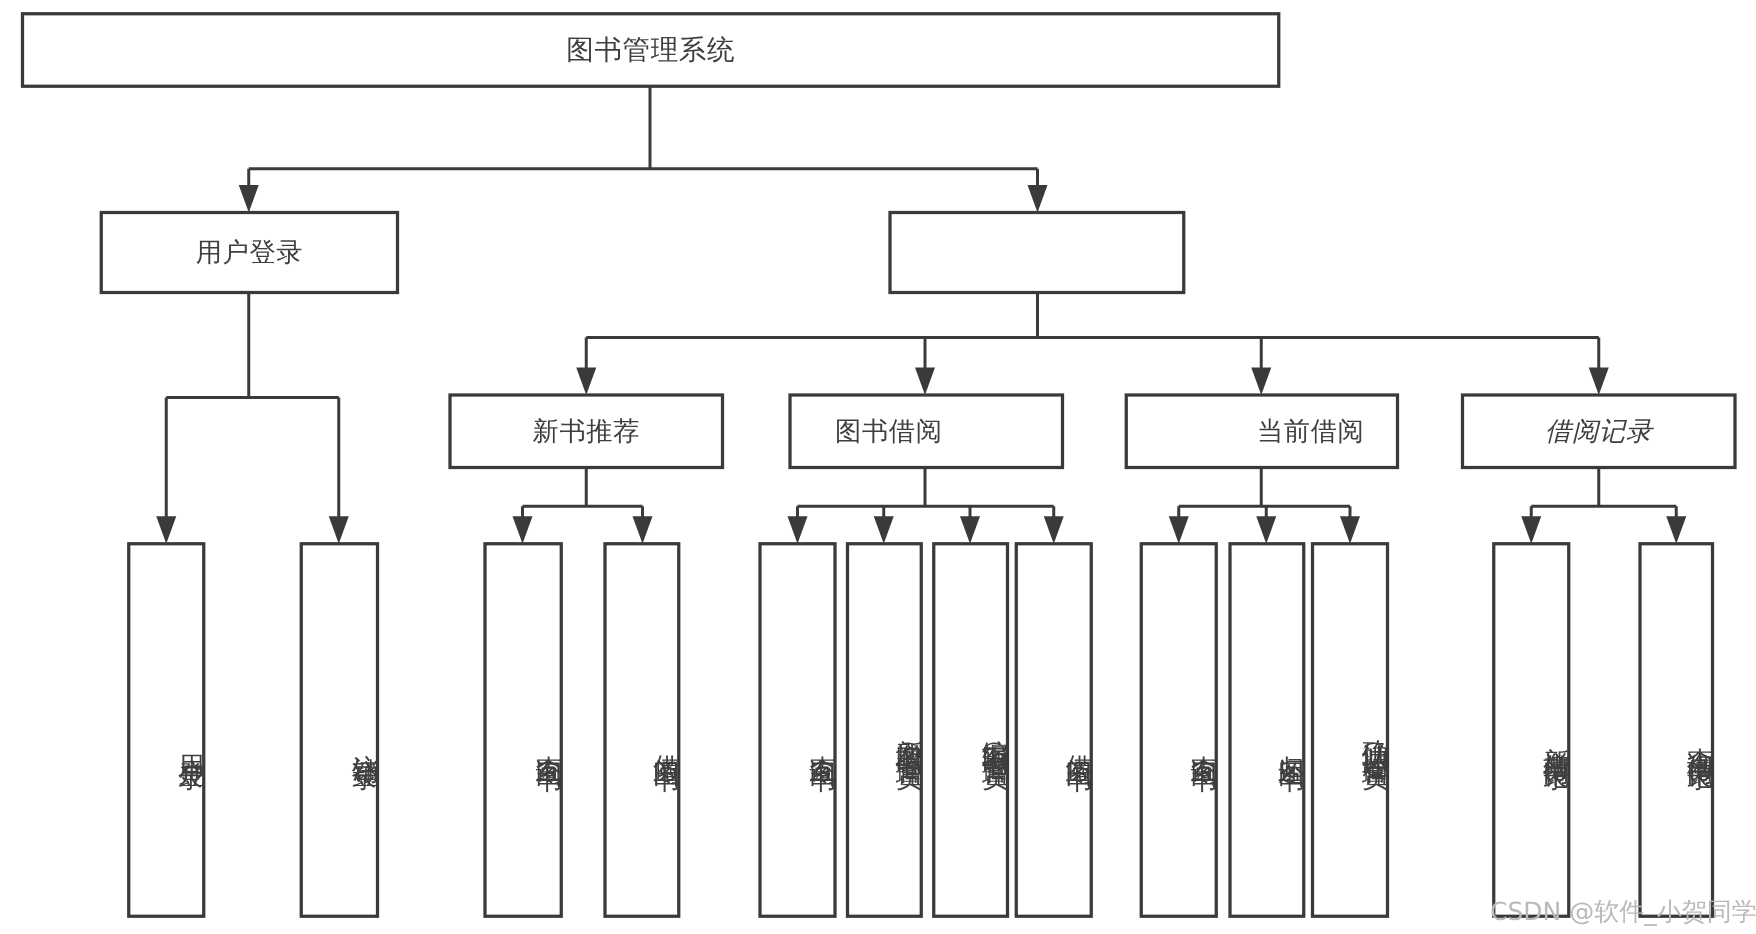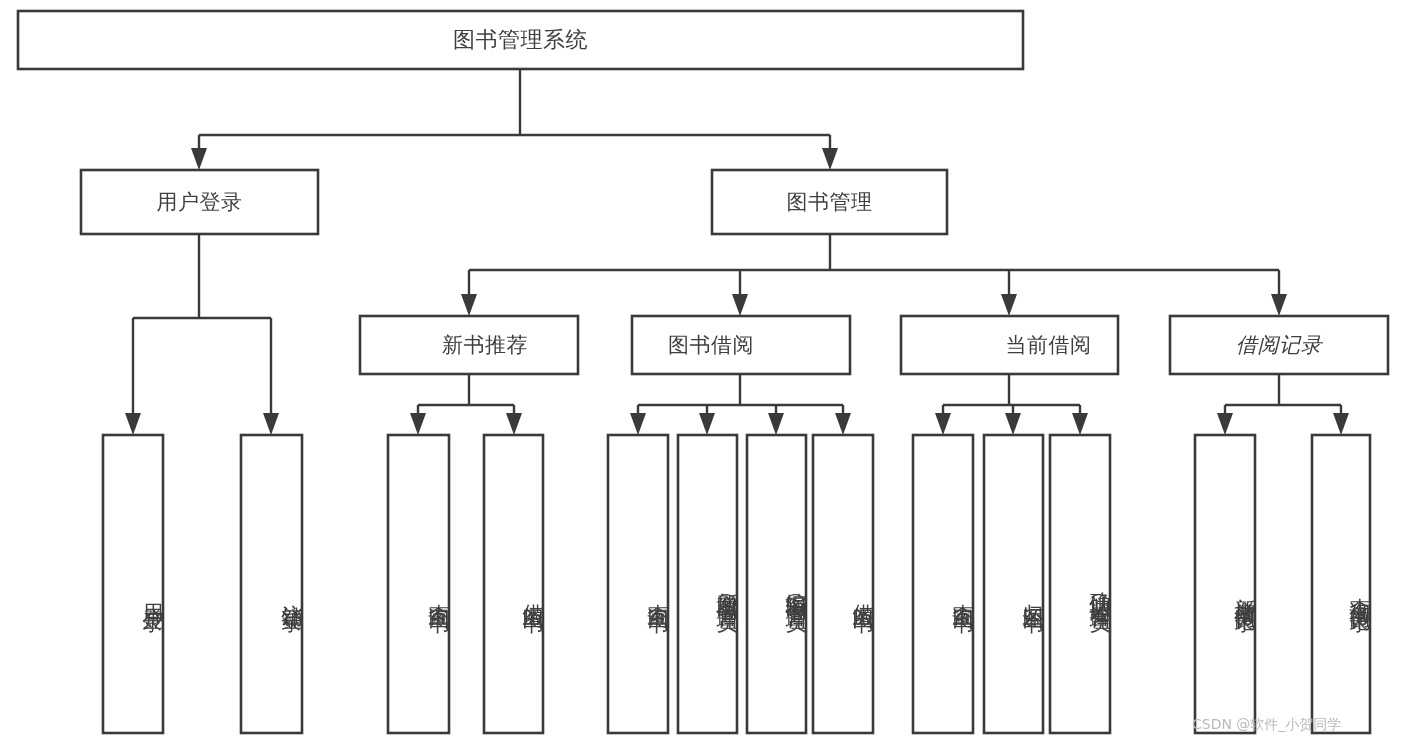--- a/index.html
+++ b/index.html
@@ -65,21 +65,21 @@
     letter-spacing: 3px;
     line-height: 1;
     align-items: flex-start;
     justify-content: center;
     padding-top: 6px;
     box-sizing: border-box;
   }
   .watermark {
     position: absolute;
     color: #b9b9b9;
-    font-size: 14px;
+    font-size: 20px;
     font-family: "DejaVu Sans", "Liberation Sans", sans-serif;
     white-space: nowrap;
     pointer-events: none;
   }
 </style>
 </head>
 <body>
 
 <div id="diagram-root">
 
@@ -183,23 +183,22 @@
     <rect class="node-box" x="984" y="435" width="59" height="298"></rect>
     <rect class="node-box" x="1050" y="435" width="60" height="298"></rect>
 
     <rect class="node-box" x="1195" y="435" width="60" height="298"></rect>
     <rect class="node-box" x="1312" y="435" width="58" height="298"></rect>
   </svg>
 
   <div class="node-label horizontal root" style="left:18px; top:11px; width:1005px; height:58px;">图书管理系统</div>
 
   <div class="node-label horizontal" style="left:81px; top:170px; width:237px; height:64px;">用户登录</div>
-  <div class="node-label horizontal" style="left:712px; top:170px; width:235px; height:64px;">图书管理</div>
-
-  <div class="node-label horizontal" style="left:360px; top:316px; width:218px; height:58px;padding-left:16px;">新书推荐</div>
+
+  <div class="node-label horizontal" style="left:360px; top:316px; width:218px; height:58px;">新书推荐</div>
   <div class="node-label horizontal" style="left:604px; top:316px; width:214px; height:58px;">图书借阅</div>
   <div class="node-label horizontal" style="left:901px; top:316px; width:217px; height:58px;margin-left:39px;">当前借阅</div>
   <div class="node-label horizontal" style="left:1170px; top:316px; width:218px; height:58px;font-style:italic;">借阅记录</div>
 
   <div class="node-label vertical" style="left:103px; top:470px; width:60px; height:240px;">用户登录</div>
   <div class="node-label vertical" style="left:241px; top:470px; width:61px; height:240px;">注销登录</div>
 
   <div class="node-label vertical" style="left:388px; top:470px; width:61px; height:240px;">查询图书</div>
   <div class="node-label vertical" style="left:484px; top:470px; width:59px; height:240px;">借阅图书</div>
 

